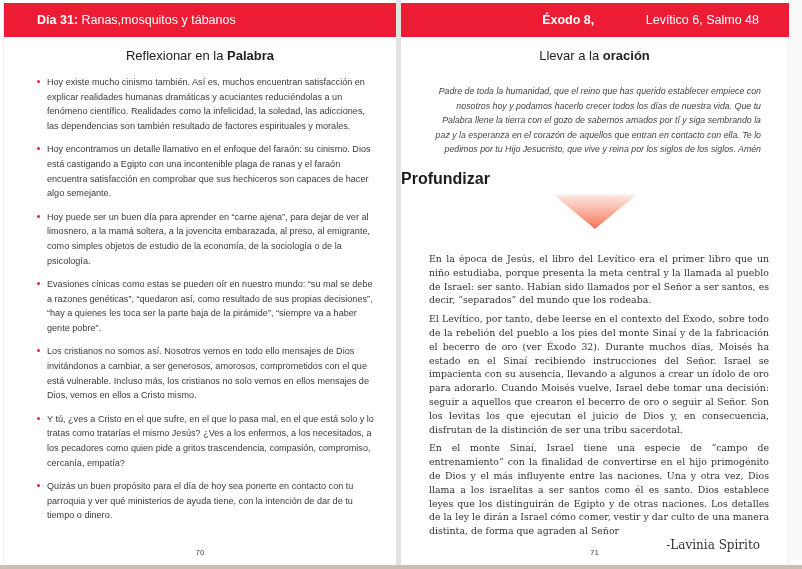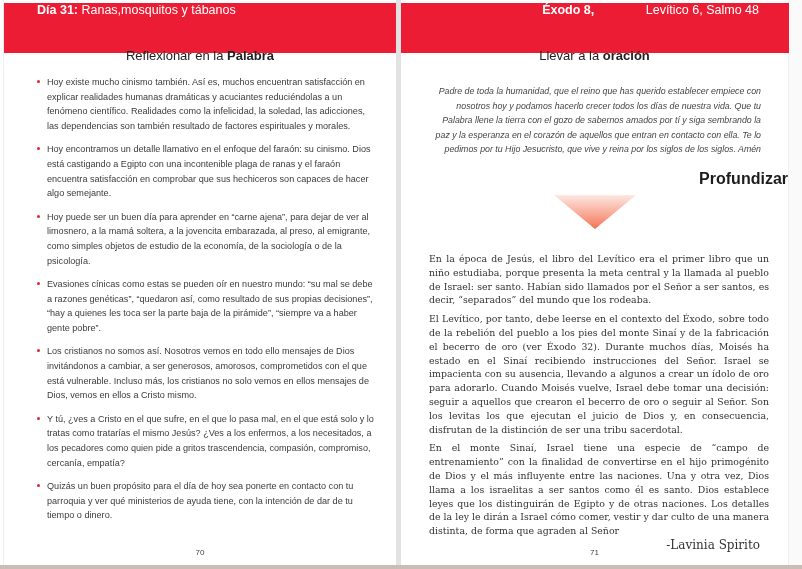--- a/index.html
+++ b/index.html
@@ -7,37 +7,37 @@
   body { position: relative; font-family: "Liberation Sans", sans-serif; color: #333; }
 
   .spread { position: absolute; left: 0; top: 0; width: 802px; height: 569px; background: #fff; }
   .page { position: absolute; top: 0; height: 565px; background: #fff; }
   .page-left { left: 3px; width: 393px; border-left: 1px solid #eeeeee; }
   .page-right { left: 401px; width: 388px; border-right: 1px solid #eeeeee; }
   .gutter { position: absolute; left: 396px; top: 0; width: 5px; height: 565px; background: #e2e2e2; }
   .gutter-right { position: absolute; left: 789px; top: 0; width: 13px; height: 565px; background: #fafafa; }
   .bottom-edge { position: absolute; left: 0; top: 565px; width: 802px; height: 4px; background: #c9beb3; }
 
-  .header-bar { position: absolute; top: 3px; left: 0; height: 50px; background: #ec1c34; color: #fff;
-                font-size: 12.5px; display: flex; align-items: flex-start; }
+  .header-bar { position: absolute; top: 3px; left: 0; height: 34px; background: #ec1c34; color: #fff;
+                font-size: 12.5px; display: flex; align-items: center; }
   .page-left .header-bar { width: 393px; padding-left: 33px; }
   .page-right .header-bar { width: 388px; justify-content: flex-end; padding-right: 30px; gap: 48px; }
   .header-bar b { font-weight: bold; }
 
   .section-title { position: absolute; width: 100%; text-align: center; font-size: 13px; color: #222; font-weight: normal; }
   .section-title b { font-weight: bold; }
 
   .bullets { position: absolute; left: 33px; top: 75px; width: 340px; list-style: none; }
   .bullets li { position: relative; font-size: 9.1px; line-height: 14.7px; color: #3b3b3b; padding-left: 10px; margin-bottom: 8.5px; }
   .bullets li .dot { position: absolute; left: 0; top: 5px; width: 3px; height: 3px; border-radius: 50%; background: #e0203a; }
 
   .prayer { position: absolute; left: 30px; top: 84px; width: 330px; text-align: right; font-style: italic;
             font-size: 8.8px; line-height: 14.6px; color: #444; }
 
-  .profundizar-title { position: absolute; top: 170px; width: 100%; text-align: right; font-size: 16px; font-weight: bold; color: #1c1c1c; }
+  .profundizar-title { position: absolute; top: 170px; width: 100%; text-align: left; font-size: 16px; font-weight: bold; color: #1c1c1c; }
   .triangle { position: absolute; left: 153px; top: 195px; width: 82px; height: 34px;
               background: linear-gradient(to bottom, #fde8e2 0%, #f5876c 85%, #ef6a52 100%);
               clip-path: polygon(0 0, 100% 0, 50% 100%); }
 
   .question { position: absolute; left: 28px; top: 234px; width: 340px; font-family: "DejaVu Serif", serif;
               font-style: italic; font-size: 9.5px; line-height: 14.5px; color: #333; }
   .question b { font-weight: bold; }
 
   .body-text { position: absolute; left: 28px; top: 252px; width: 340px; font-family: "DejaVu Serif", serif;
                font-size: 9.4px; line-height: 13.8px; color: #333; text-align: justify; }

